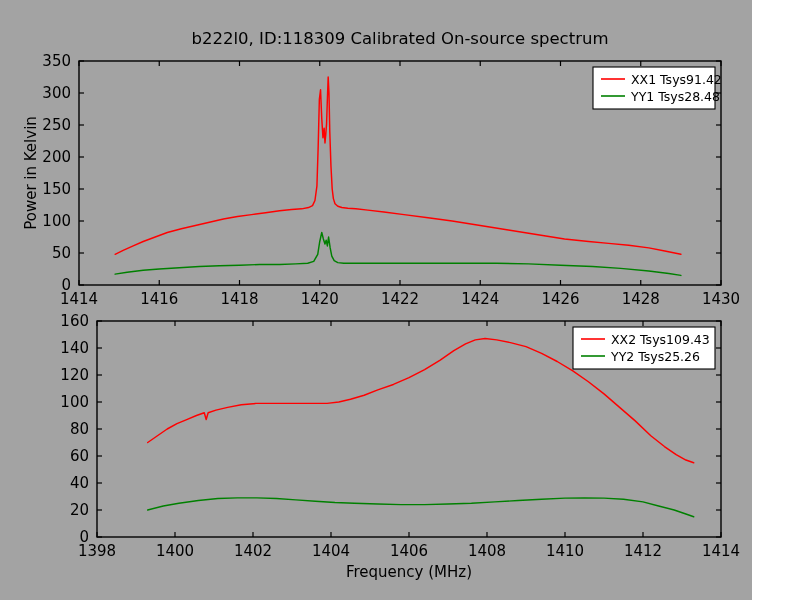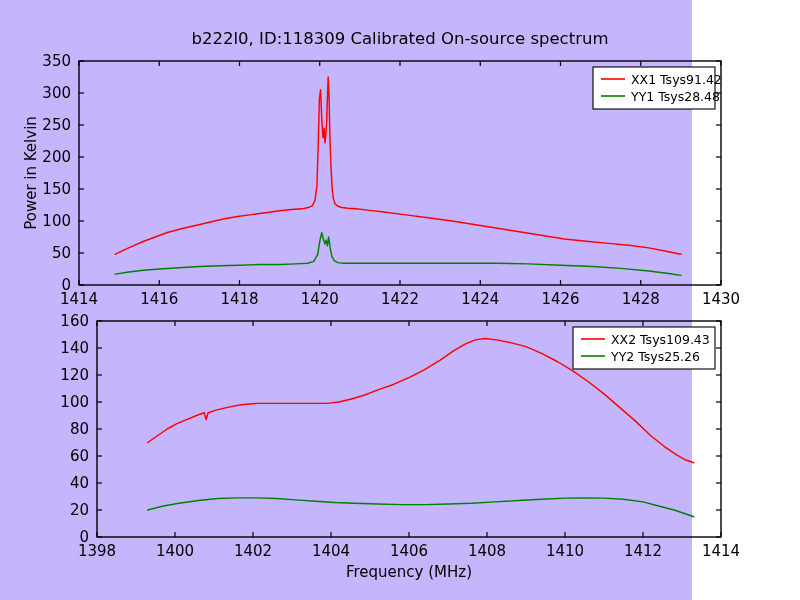--- a/index.html
+++ b/index.html
@@ -1,18 +1,18 @@
 <!DOCTYPE html>
 <html><head>
 <meta charset="utf-8">
 <style>
   html,body{margin:0;padding:0;background:#ffffff;}
   body{width:800px;height:600px;overflow:hidden;
        font-family:"DejaVu Sans","Liberation Sans",sans-serif;}
-  #figure{position:relative;width:692px;height:600px;background:#c4b5fd;}
+  #figure{position:relative;width:752px;height:600px;background:#a3a3a3;}
   svg{display:block;}
   .tick-label{font-size:15px;fill:#000000;font-family:"DejaVu Sans",sans-serif;}
   .axis-title{font-size:15px;fill:#000000;font-family:"DejaVu Sans",sans-serif;}
   .fig-title{font-size:16.5px;fill:#000000;font-family:"DejaVu Sans",sans-serif;}
   .legend-text{font-size:12.5px;fill:#000000;font-family:"DejaVu Sans",sans-serif;}
   .spine{fill:none;stroke:#000000;stroke-width:1.4;}
   .tickmark{stroke:#000000;stroke-width:1.2;}
   .legend-box{fill:#ffffff;stroke:#000000;stroke-width:1.1;}
   .trace{fill:none;stroke-width:1.45;stroke-linejoin:round;stroke-linecap:round;}
 </style>

